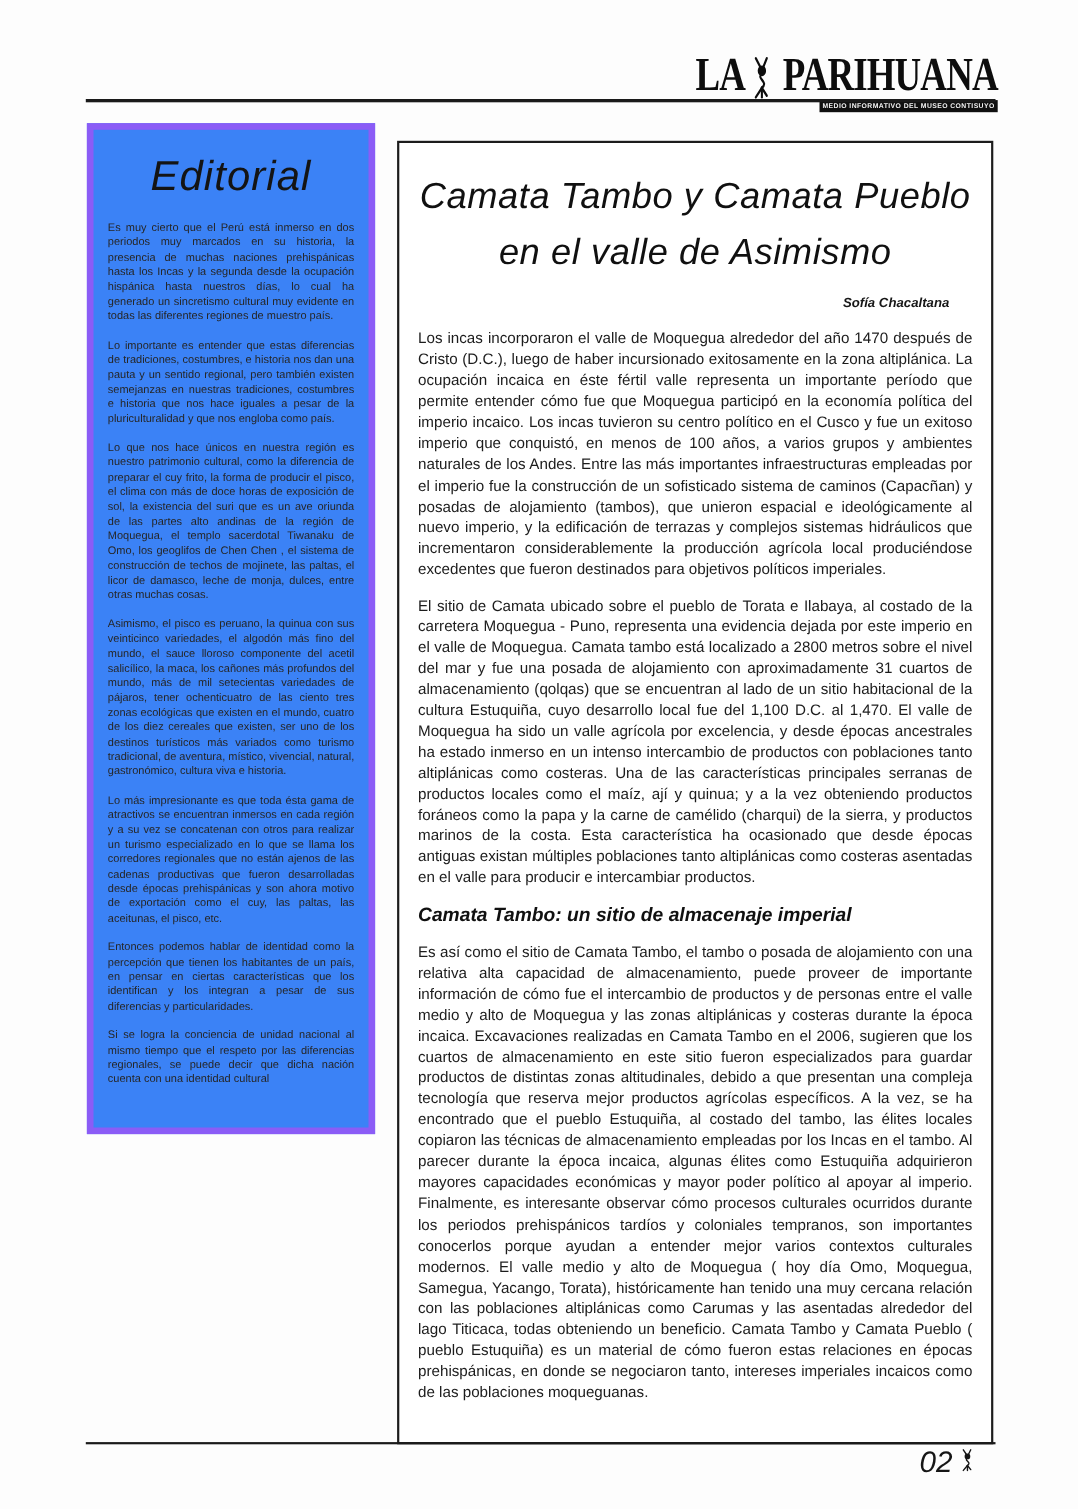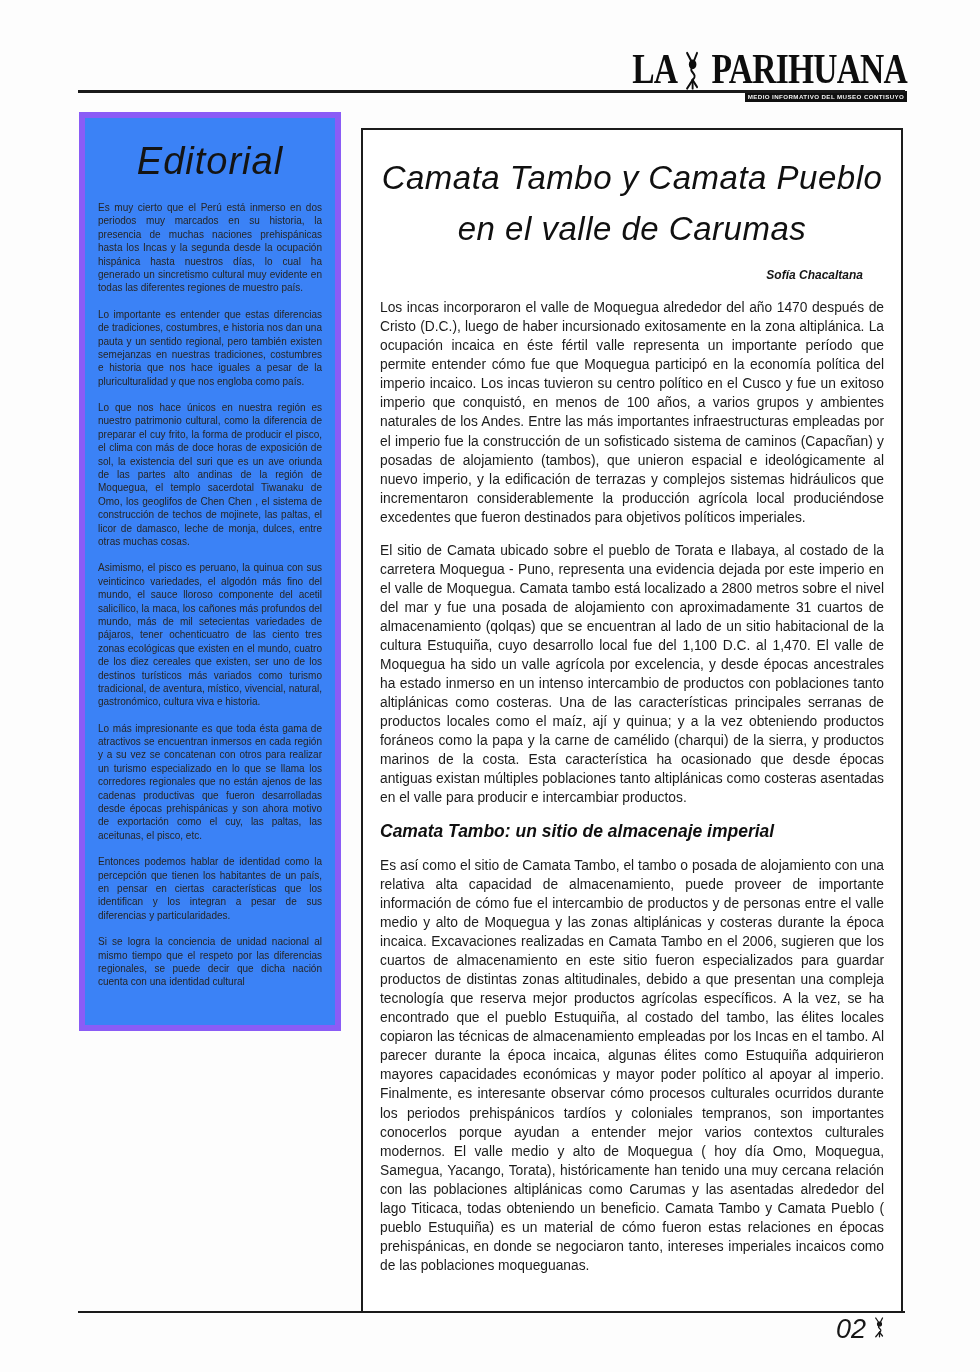--- a/index.html
+++ b/index.html
@@ -108,21 +108,21 @@
       <p>Lo más impresionante es que toda ésta gama de   atractivos se encuentran inmersos en cada región y a su vez se concatenan con otros para realizar un turismo especializado en lo que se llama los corredores regionales que no están ajenos de las cadenas productivas que fueron desarrolladas desde épocas prehispánicas y son ahora motivo de exportación como el cuy, las paltas, las aceitunas, el pisco, etc.</p>
       <p>Entonces   podemos hablar de identidad como la percepción que tienen los habitantes de un país, en pensar en ciertas características que los identifican y los integran a pesar de sus diferencias y particularidades.</p>
       <p>Si se logra la conciencia de unidad nacional al mismo tiempo que el respeto por las diferencias regionales, se puede decir que dicha nación cuenta con una identidad cultural</p>
 
     </div>
   </div>
 
   <div id="article">
     <div class="art-title">
       <div>Camata Tambo y Camata Pueblo</div>
-      <div>en el valle de Carumas</div>
+      <div>en el valle de Asimismo</div>
     </div>
     <div class="art-author">Sofía Chacaltana</div>
     <div class="art-body">
       <p>Los incas incorporaron el valle de Moquegua alrededor del año 1470 después de Cristo (D.C.), luego de haber incursionado exitosamente en la zona altiplánica. La ocupación incaica en éste fértil valle representa un importante período que permite entender cómo fue que Moquegua participó en la economía política del imperio incaico. Los incas tuvieron su centro político en el Cusco y fue un exitoso imperio que conquistó, en menos  de 100 años, a varios grupos y ambientes naturales de los Andes. Entre las más importantes infraestructuras empleadas por el imperio fue la construcción de un sofisticado sistema de caminos (Capacñan) y posadas de alojamiento (tambos), que unieron espacial e ideológicamente al nuevo imperio, y la edificación de terrazas y complejos sistemas hidráulicos que incrementaron considerablemente la producción agrícola local produciéndose excedentes que fueron destinados para objetivos políticos imperiales.</p>
       <p>El sitio de Camata ubicado sobre el pueblo de Torata e Ilabaya, al costado de la carretera Moquegua - Puno, representa una  evidencia dejada por este imperio en el valle de Moquegua. Camata tambo está localizado a 2800 metros sobre el nivel del mar y fue una posada de alojamiento con aproximadamente 31 cuartos de almacenamiento (qolqas) que se encuentran al lado de un sitio habitacional de la cultura Estuquiña, cuyo desarrollo local fue del 1,100 D.C. al 1,470. El valle de Moquegua ha sido un valle agrícola por excelencia, y desde épocas ancestrales ha estado inmerso en un intenso intercambio de productos con poblaciones tanto altiplánicas como costeras. Una de las características principales serranas de productos locales como el maíz, ají y quinua; y a la vez obteniendo productos foráneos como la papa y la carne de camélido (charqui) de la sierra, y productos marinos de la costa. Esta característica ha ocasionado que desde épocas antiguas existan múltiples poblaciones tanto altiplánicas como costeras asentadas en el valle para producir e intercambiar productos.</p>
       <h3 class="art-subhead">Camata Tambo: un sitio de almacenaje imperial</h3>
       <p>Es así como el sitio de Camata Tambo, el tambo o posada de alojamiento con una relativa alta capacidad de almacenamiento, puede proveer de importante información de cómo fue el intercambio de productos y de personas entre el valle medio y alto de Moquegua y las zonas altiplánicas y costeras durante la época incaica. Excavaciones realizadas en Camata Tambo en el 2006, sugieren que los cuartos de almacenamiento en este sitio fueron especializados para guardar productos de distintas zonas   altitudinales, debido a que presentan una compleja tecnología   que reserva mejor productos agrícolas específicos. A la vez, se ha encontrado que el pueblo Estuquiña, al costado del tambo, las élites locales copiaron las técnicas de almacenamiento empleadas por los Incas en el tambo. Al parecer durante la época incaica, algunas élites como Estuquiña adquirieron mayores capacidades económicas y mayor poder político al apoyar al imperio. Finalmente, es interesante observar cómo procesos culturales ocurridos durante los periodos prehispánicos tardíos y coloniales tempranos, son importantes conocerlos porque ayudan a entender mejor varios contextos culturales modernos. El valle medio y alto de Moquegua ( hoy día Omo, Moquegua, Samegua, Yacango, Torata), históricamente han tenido una muy cercana relación con las poblaciones altiplánicas como Carumas y las asentadas alrededor del lago Titicaca, todas obteniendo un beneficio. Camata Tambo y Camata Pueblo ( pueblo Estuquiña) es un material de cómo fueron estas relaciones en épocas prehispánicas, en donde se negociaron tanto, intereses imperiales incaicos como de las poblaciones moqueguanas.</p>
     </div>
   </div>
 

